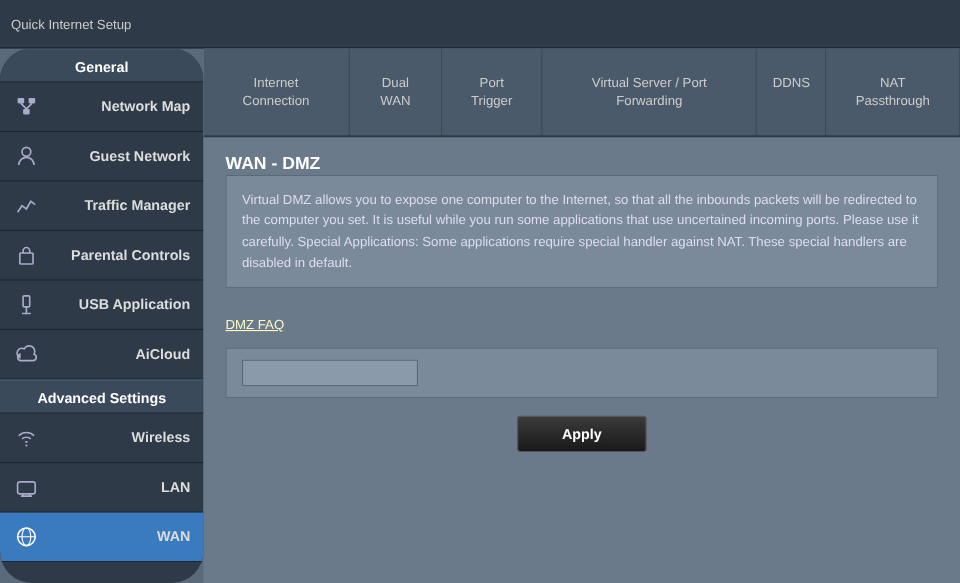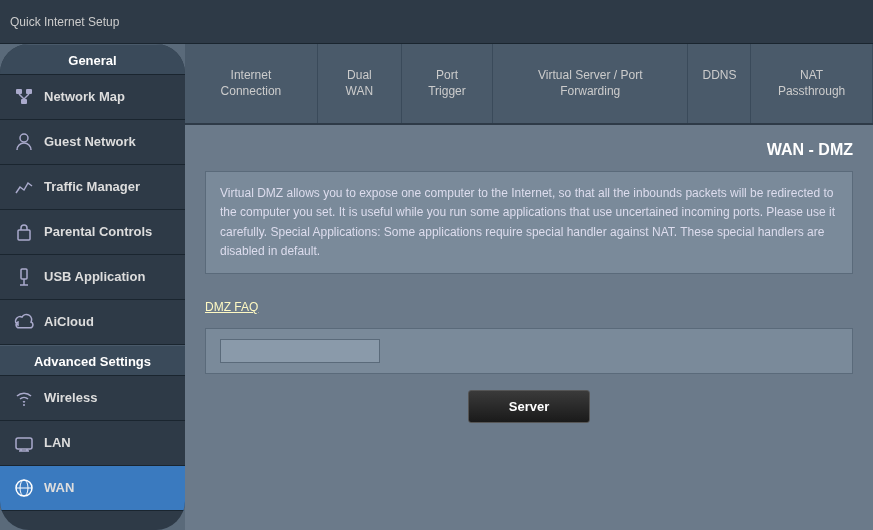--- a/index.html
+++ b/index.html
@@ -58,20 +58,21 @@
     }
 
     .sidebar-item {
       display: flex;
       align-items: center;
       padding: 10px 12px;
       cursor: pointer;
       border-bottom: 1px solid #1a252f;
       color: #ddd;
       gap: 8px;
+      justify-content: space-between;
     }
     .sidebar-item.active {
       background: #3a7abf;
     }
     .sidebar-item .icon {
       width: 24px;
       height: 24px;
       flex-shrink: 0;
       display: flex;
       align-items: center;
@@ -119,22 +120,21 @@
       flex: 1;
       padding: 16px 20px;
       background: #6b7a8a;
       overflow-y: auto;
     }
 
     .panel-title {
       font-size: 16px;
       font-weight: bold;
       color: #fff;
-      margin-bottom: 12px;
-      text-align: right;
+      margin-bottom: 0;
     }
 
     .panel-description {
       font-size: 12px;
       color: #dde;
       line-height: 1.6;
       margin-bottom: 22px;
       background: #7a8a9a;
       padding: 12px 14px;
       border: 1px solid #5a6a7a;
@@ -314,17 +314,17 @@
       <div class="panel-title">WAN - DMZ</div>
       <div class="panel-description">Virtual DMZ allows you to expose one computer to the Internet, so that all the inbounds packets will be redirected to the computer you set. It is useful while you run some applications that use uncertained incoming ports. Please use it carefully.
 Special Applications: Some applications require special handler against NAT. These special handlers are disabled in default.</div>
       <a class="faq-link">DMZ  FAQ</a>
 
       <div class="form-row">
         <input class="form-input" type="text" placeholder="" style="">
       </div>
 
       <div class="apply-row">
-        <button class="apply-btn">Server</button>
+        <button class="apply-btn">Apply</button>
       </div>
     </div>
   </div>
 </div>
 
 </body></html>

